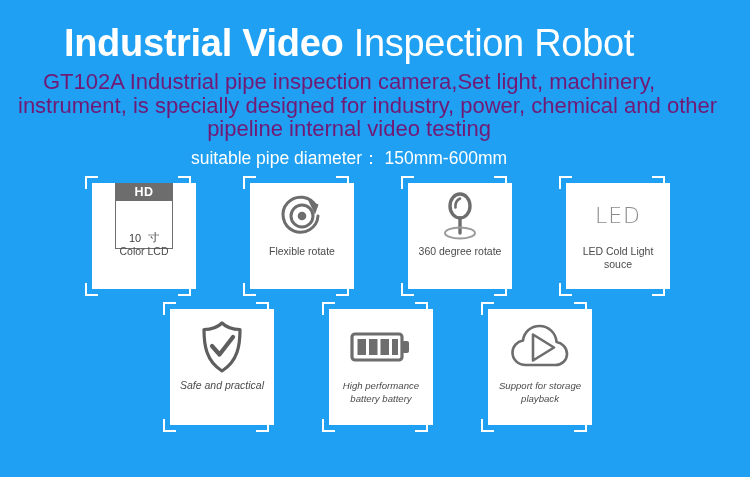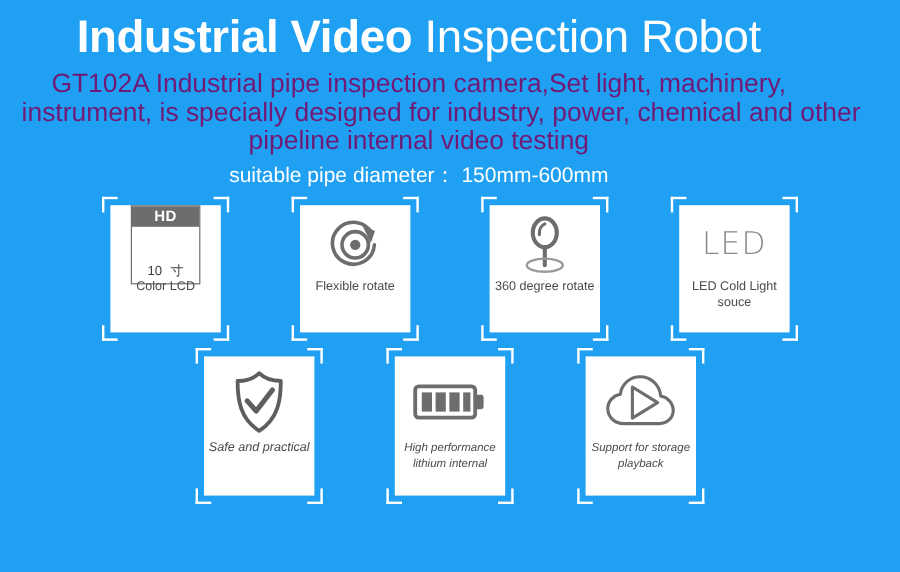--- a/index.html
+++ b/index.html
@@ -12,21 +12,21 @@
     background: #1fa0f2;
     font-family: "Liberation Sans", sans-serif;
     overflow: hidden;
     position: relative;
   }
 
   
   .header {
     width: 698px;
     text-align: center;
-    padding-top: 8px;
+    padding-top: 20px;
     box-sizing: border-box;
   }
   .title {
     color: #ffffff;
     font-size: 38px;
     line-height: 46px;
     letter-spacing: -0.3px;
     white-space: nowrap;
   }
   .title .t-bold {
@@ -67,21 +67,21 @@
     margin-top: 20px;
     gap: 67px;
   }
 
   .card-wrap {
     position: relative;
     width: 92px;
   }
   .card {
     position: relative;
-    width: 92px;
+    width: 104px;
     height: 106px;
     background: #ffffff;
     box-sizing: border-box;
     display: flex;
     flex-direction: column;
     align-items: center;
     justify-content: flex-start;
   }
   .card-tall {
     height: 116px;
@@ -152,21 +152,21 @@
     font-size: 11px;
     margin-top: 27px;
   }
   .hd-bottom .unit {
     font-size: 11px;
   }
 
   
   .led-word {
     color: #8a8a8a;
-    font-size: 26px;
+    font-size: 22px;
     letter-spacing: 1px;
     font-weight: 300;
     font-family: "DejaVu Sans", sans-serif;
   }
 
   svg { display: block; }
 </style>
 </head>
 <body>
 
@@ -281,21 +281,21 @@
       <div class="icon-area icon-area-tall">
         <svg width="62" height="34" viewBox="0 0 62 34">
           <rect x="2" y="4" width="50" height="26" rx="3" ry="3" fill="none" stroke="#6d6d6d" stroke-width="3.2"></rect>
           <rect x="52" y="11" width="7" height="12" rx="2" ry="2" fill="#6d6d6d"></rect>
           <rect x="7.5" y="9" width="8.5" height="16" fill="#6d6d6d"></rect>
           <rect x="19" y="9" width="8.5" height="16" fill="#6d6d6d"></rect>
           <rect x="30.5" y="9" width="8.5" height="16" fill="#6d6d6d"></rect>
           <rect x="42" y="9" width="6" height="16" fill="#6d6d6d"></rect>
         </svg>
       </div>
-      <div class="card-label card-label-sm">High performance lithium internal</div>
+      <div class="card-label card-label-sm">High performance battery battery</div>
     </div>
   </div>
 
   <div class="card-wrap">
     <div class="bracket tl"></div>
     <div class="bracket tr"></div>
     <div class="bracket bl"></div>
     <div class="bracket br"></div>
     <div class="card card-tall">
       <div class="icon-area icon-area-tall">

